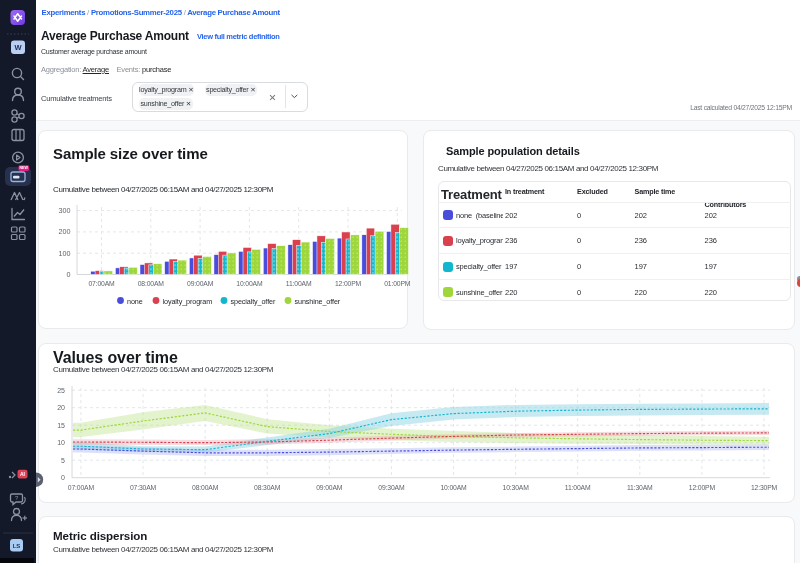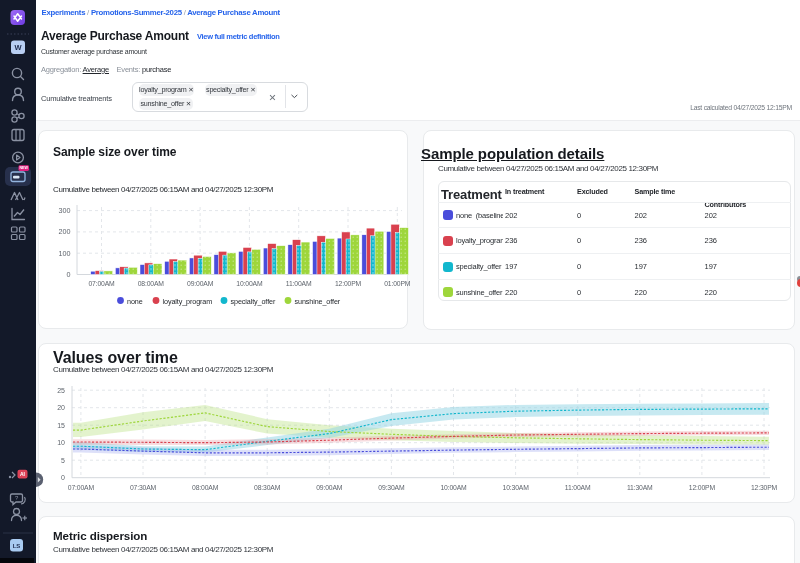--- a/index.html
+++ b/index.html
@@ -26,24 +26,24 @@
   <div class="abs" style="left:268.5px;top:92px;font-size:9.5px;color:#6F757D;">✕</div>
   <div class="abs" style="left:284.5px;top:85px;width:1px;height:23px;background:#E2E4E8;"></div>
 
   <div class="abs" style="right:8px;top:104px;font-size:6.8px;letter-spacing:-0.25px;color:#70767E;">Last calculated 04/27/2025 12:15PM</div>
 
   <div class="card" style="left:38px;top:129.5px;width:370px;height:199px;"></div>
   <div class="card" style="left:422.5px;top:129.5px;width:372.5px;height:200px;"></div>
   <div class="card" style="left:38px;top:342.5px;width:757px;height:160.5px;"></div>
   <div class="card" style="left:38px;top:516px;width:757px;height:70px;"></div>
 
-  <div class="abs" style="left:53px;top:145px;font-size:12px;letter-spacing:-0.1px;font-weight:bold;color:#16191E;">Sample size over time</div>
+  <div class="abs" style="left:53px;top:145px;font-size:15px;letter-spacing:-0.1px;font-weight:bold;color:#16191E;">Sample size over time</div>
   <div class="abs" style="left:53px;top:185px;font-size:8px;letter-spacing:-0.35px;color:#272B30;">Cumulative between 04/27/2025 06:15AM and 04/27/2025 12:30PM</div>
 
-  <div class="abs" style="left:421px;top:145px;font-size:15px;letter-spacing:-0.1px;font-weight:bold;color:#16191E;text-decoration:underline;">Sample population details</div>
+  <div class="abs" style="left:446px;top:145px;font-size:11px;letter-spacing:-0.1px;font-weight:bold;color:#16191E;">Sample population details</div>
   <div class="abs" style="left:438px;top:163.5px;font-size:8px;letter-spacing:-0.35px;color:#30343A;">Cumulative between 04/27/2025 06:15AM and 04/27/2025 12:30PM</div>
 
   <div class="abs" style="left:437.5px;top:181px;width:353.5px;height:119.5px;border:1px solid #E6E8EA;border-radius:6px;background:#fff;"></div>
   <div class="abs" style="left:441px;top:186.5px;font-size:13px;letter-spacing:-0.15px;font-weight:bold;color:#23262B;">Treatment</div>
   <div class="abs" style="left:505px;top:186.5px;font-size:7.2px;letter-spacing:-0.15px;font-weight:bold;color:#23262B;">In treatment</div>
   <div class="abs" style="left:577px;top:186.5px;font-size:7.2px;letter-spacing:-0.15px;font-weight:bold;color:#23262B;">Excluded</div>
   <div class="abs" style="left:634.5px;top:186.5px;font-size:7.2px;letter-spacing:-0.15px;font-weight:bold;color:#23262B;">Sample time</div>
   <div class="abs" style="left:704.5px;top:200px;font-size:7.2px;letter-spacing:-0.15px;font-weight:bold;color:#23262B;">Contributors</div>
   <div class="abs" style="left:438px;top:201.5px;width:352.5px;height:1px;background:#EEF0F2;"></div>
   <div class="abs" style="left:438px;top:227.3px;width:352.5px;height:1px;background:#EEF0F2;"></div>

